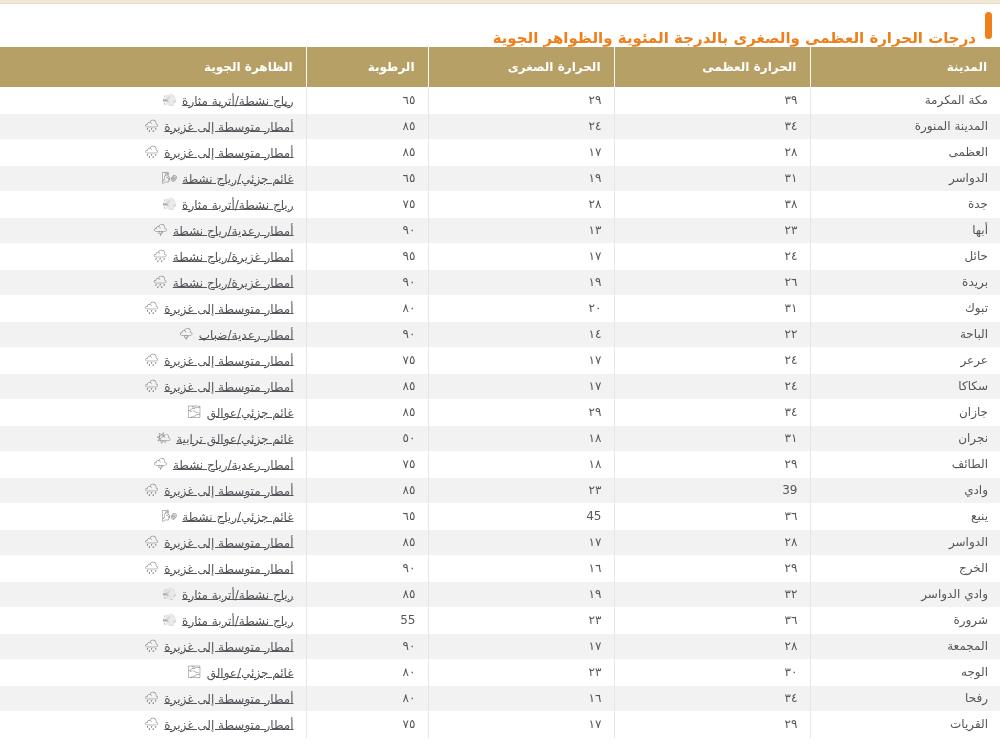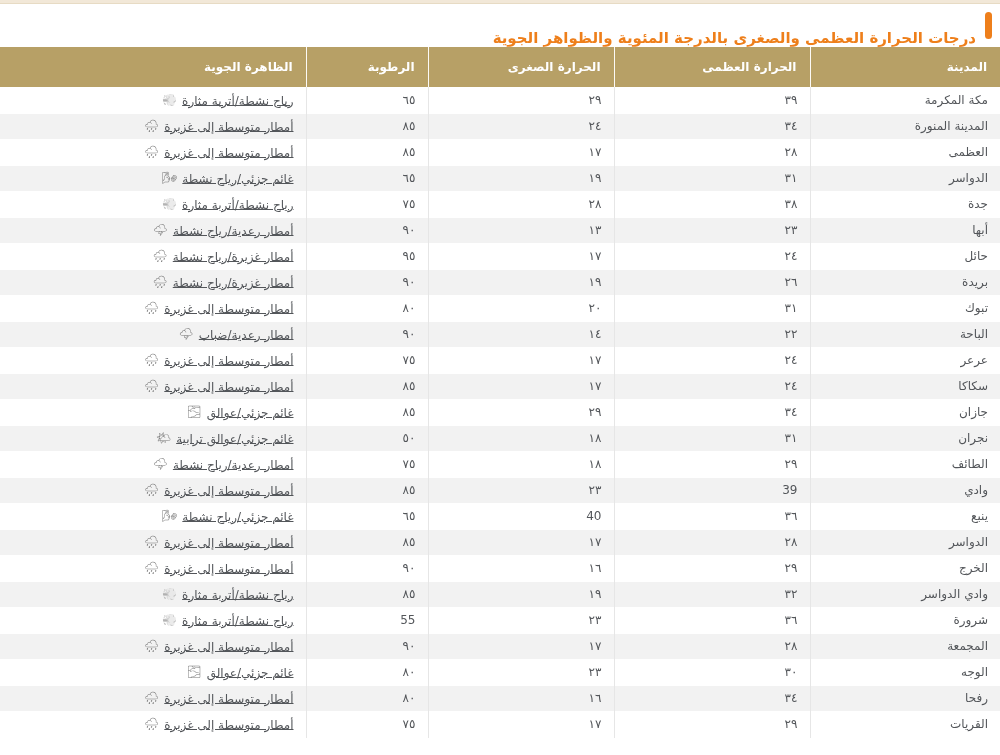--- a/index.html
+++ b/index.html
@@ -191,21 +191,21 @@
       <tr>
         <td>وادي</td>
         <td>39</td>
         <td>٢٣</td>
         <td>٨٥</td>
         <td><span class="phen-text">أمطار متوسطة إلى غزيرة</span><span class="phen-icon">🌧</span></td>
       </tr>
       <tr>
         <td>ينبع</td>
         <td>٣٦</td>
-        <td>40</td>
+        <td>45</td>
         <td>٦٥</td>
         <td><span class="phen-text">غائم جزئي/رياح نشطة</span><span class="phen-icon">🌬</span></td>
       </tr>
       <tr>
         <td>الدواسر</td>
         <td>٢٨</td>
         <td>١٧</td>
         <td>٨٥</td>
         <td><span class="phen-text">أمطار متوسطة إلى غزيرة</span><span class="phen-icon">🌧</span></td>
       </tr>

